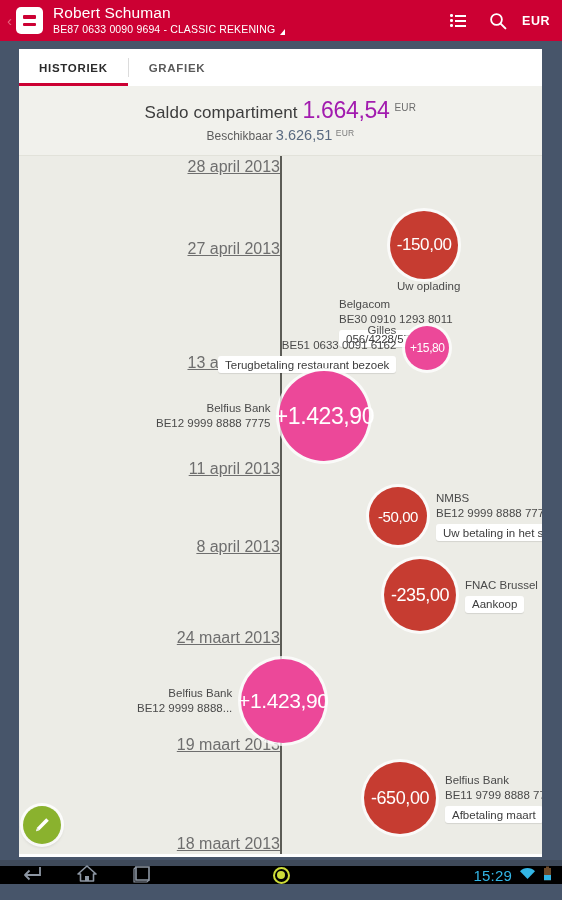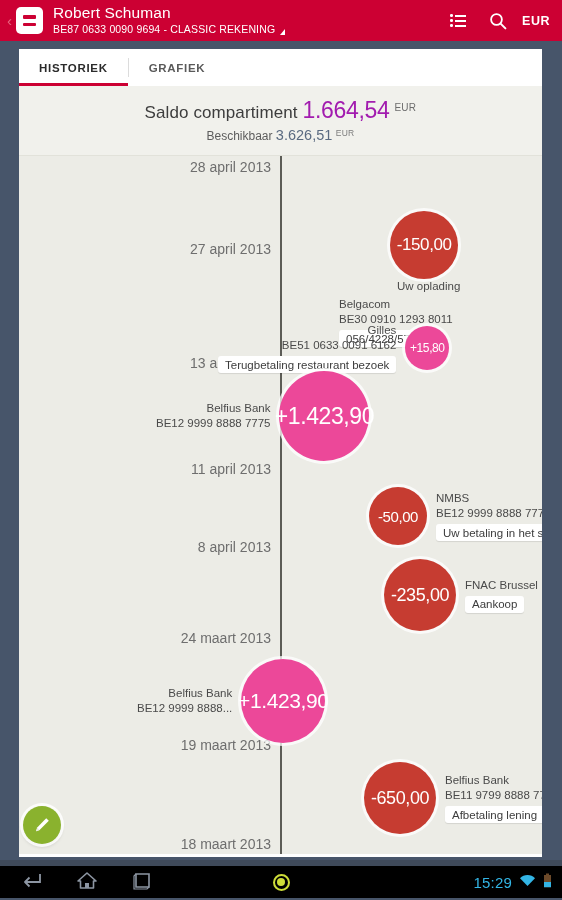--- a/index.html
+++ b/index.html
@@ -78,22 +78,22 @@
   .saldo-sub .cur { font-size: 8.5px; color: #7c7c7c; vertical-align: 4px; letter-spacing: .3px; }
 
   
   .timeline {
     position: relative; height: 698px; background: #ecece6; overflow: hidden;
   }
   .axis {
     position: absolute; left: 261px; top: 0; width: 2px; height: 698px; background: #5c5c56;
   }
   .date-label {
-    position: absolute; right: 100%; margin-right: 9px; white-space: nowrap;
-    font-size: 14px; color: #6e6e6e; transform: translateY(-50%);
+    position: absolute; right: 100%; white-space: nowrap;
+    font-size: 16px; color: #6e6e6e; transform: translateY(-50%); text-decoration: underline;
   }
   .date-wrap { position: absolute; left: 261px; }
 
   .tx { position: absolute; display: flex; align-items: center; }
   .bubble {
     border-radius: 50%; display: flex; align-items: center; justify-content: center;
     color: #ffffff; flex: none; box-shadow: 0 0 0 3px rgba(255,255,255,.75);
     letter-spacing: -.4px;
   }
   .bubble.neg { background: #c63c31; }
@@ -116,21 +116,21 @@
     box-shadow: 0 0 0 3px rgba(255,255,255,.85), 0 2px 4px rgba(0,0,0,.25);
     display: flex; align-items: center; justify-content: center;
   }
   .pencil {
     width: 20px; height: 20px; position: relative;
   }
   .pencil svg { display: block; }
 
   
   .navbar {
-    position: absolute; left: 0; top: 866px; width: 562px; height: 32px;
+    position: absolute; left: 0; top: 866px; width: 562px; height: 18px;
     background: #000000; display: flex; align-items: center;
   }
   .nav-left { display: flex; align-items: center; gap: 34px; padding-left: 20px; }
   .nav-ico { color: #9aa2ad; }
   .nav-center { position: absolute; left: 0; right: 0; display: flex; justify-content: center; }
   .home-ring {
     width: 17px; height: 17px; border-radius: 50%; border: 2px solid #cddc39;
     display: flex; align-items: center; justify-content: center;
   }
   .home-ring i { width: 8px; height: 8px; border-radius: 50%; background: #cddc39; display: block; }
@@ -283,21 +283,21 @@
               <div class="party">Belfius Bank</div>
               <div class="iban">BE12 9999 8888...</div>
             </div>
             <div class="bubble pos" style="width: 84px; height: 84px; font-size: 21px;">+1.423,90</div>
           </div>
           <div class="tx" style="left: 345px; top: 606px;">
             <div class="bubble neg" style="width: 72px; height: 72px; font-size: 18px;">-650,00</div>
             <div class="meta right">
               <div class="party">Belfius Bank</div>
               <div class="iban">BE11 9799 8888 7776</div>
-              <div class="comm">Afbetaling lening</div>
+              <div class="comm">Afbetaling maart</div>
             </div>
           </div>
         </div>
     </div>
   </div>
 
   <div class="fab">
     <span class="pencil">
       <svg width="20" height="20" viewBox="0 0 20 20">
         <path d="M14.2 3.2 L16.8 5.8 L7.6 15.0 L4.1 16.2 L5.2 12.6 Z" fill="#ffffff"></path>

